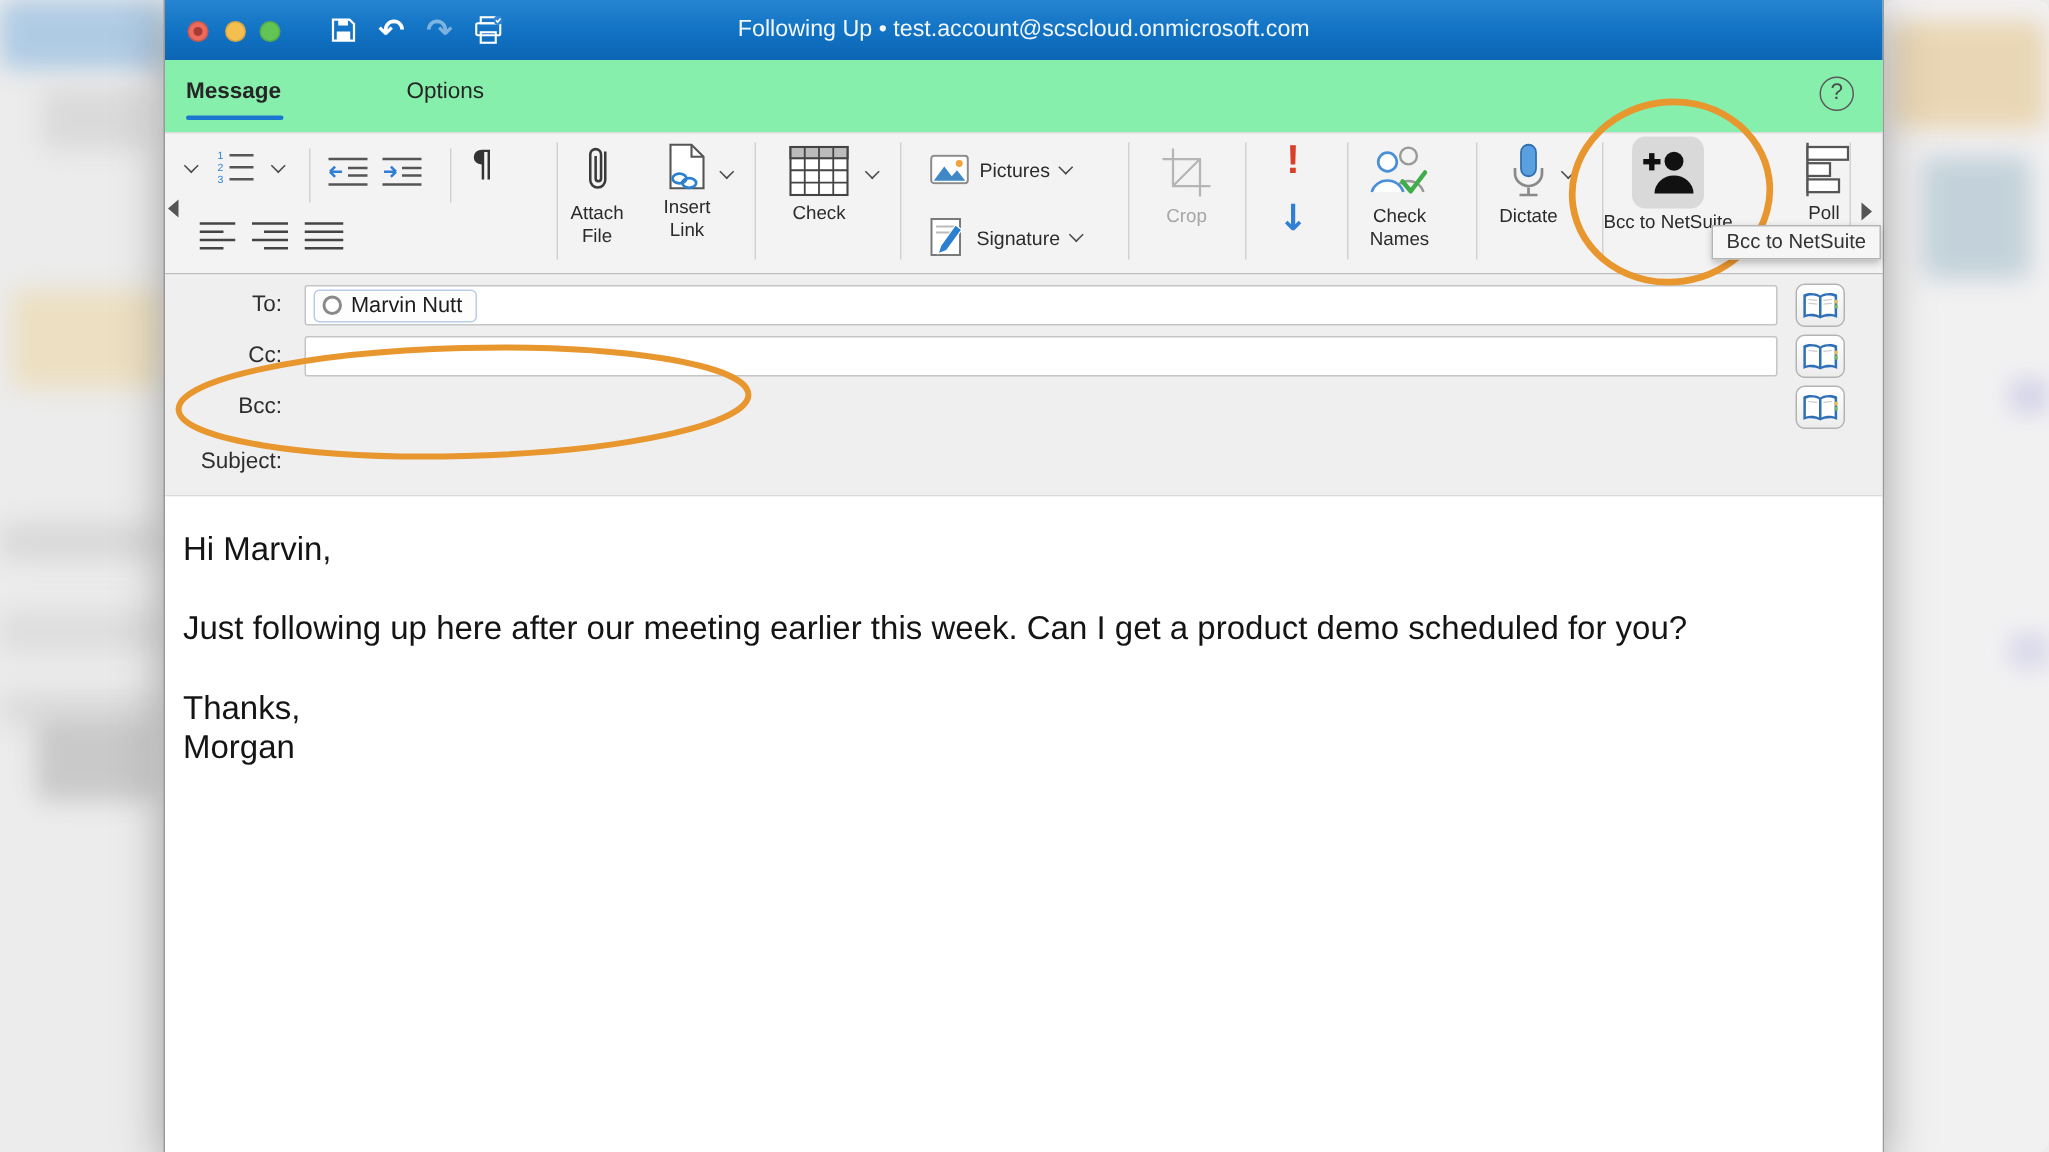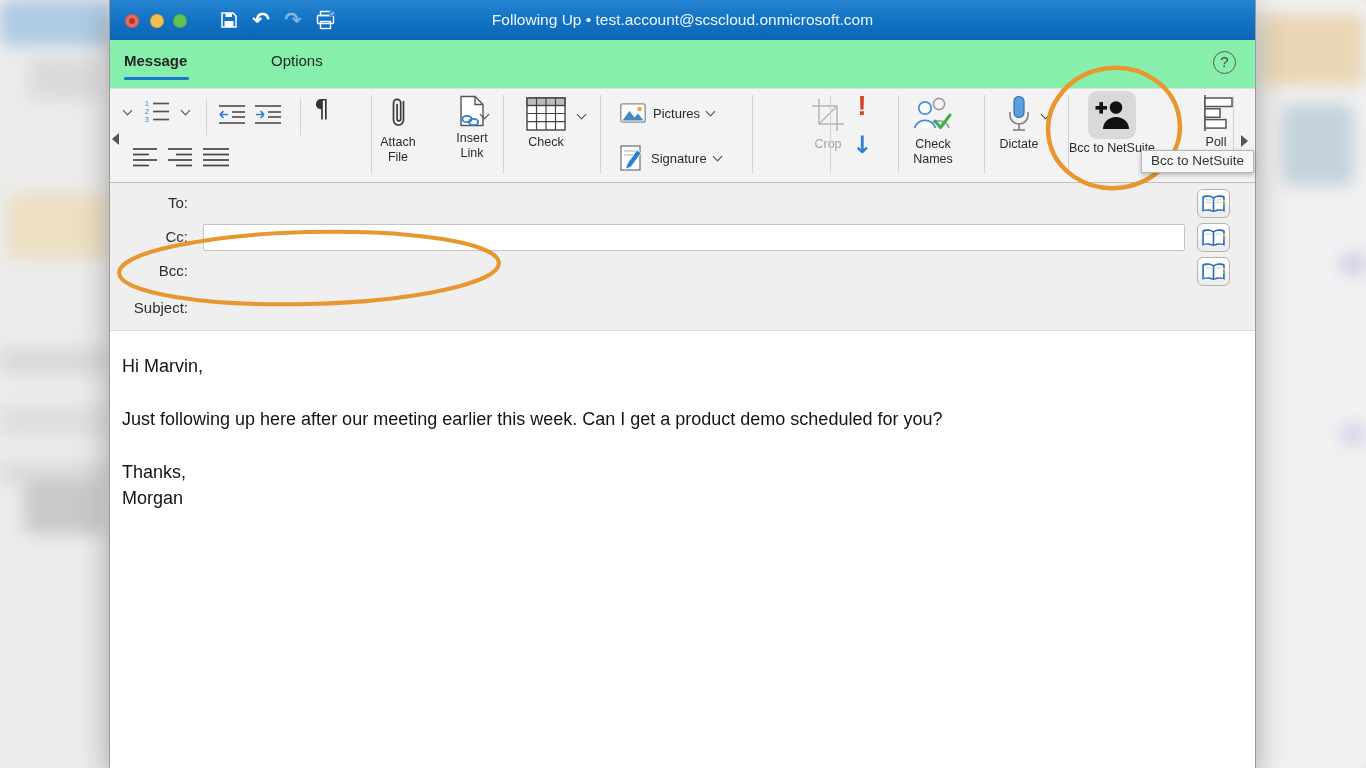--- a/index.html
+++ b/index.html
@@ -68,21 +68,21 @@
   .fbox { position:absolute; left:93px; width:982px; height:27px; background:#fff; border:1px solid #c6c5c6; border-radius:2px; display:flex; align-items:center; }
   .fbox.subj { width:1028px; height:28px; }
   .pill { display:flex; align-items:center; gap:6px; margin-left:5px; padding:2px 9px 2px 5px;
     border:1px solid #b9cee6; border-radius:4px; background:#fdfdfd; font-size:14.5px; color:#1d1d1d; white-space:nowrap; }
   .pcirc { width:13px; height:13px; border:2px solid #8a8a8a; border-radius:50%; background:#fff; }
   .bookbtn { position:absolute; left:1087px; width:33px; height:29px; background:linear-gradient(#ffffff,#ececec);
     border:1px solid #b4b3b4; border-radius:6px; display:flex; align-items:center; justify-content:center; }
   .subjtext { font-size:15px; color:#1d1d1d; margin-left:7px; }
   
   .msgbody { position:absolute; left:0; top:331px; width:100%; height:437px; background:#fff; }
-  .bodytext { position:absolute; left:12px; top:22px; right:20px; font-size:18px; color:#141414;
+  .bodytext { position:absolute; left:12px; top:22px; right:20px; font-size:22px; color:#141414;
     line-height:26.4px; white-space:pre-line; }
 </style>
 </head>
 <body>
 
 <div class="desktop">
 
   <div>
     <div class="bgshape" style="left:0;top:0;width:110px;height:46px;background:#a9c8e4;opacity:.9"></div>
     <div class="bgshape" style="left:28px;top:58px;width:72px;height:42px;background:#dadada"></div>
@@ -205,21 +205,21 @@
 
       <div class="sep" style="left:261px"></div>
 
       <div class="ritem" style="left:263px;top:6px;width:50px">
         <svg width="17" height="36" viewBox="0 0 17 36" fill="none" stroke="#3a3a3a" stroke-width="1.7">
           <path d="M13.5 6 v19 a5 5 0 0 1 -10 0 V8 a3.6 3.6 0 0 1 7.2 0 v16 a1.8 1.8 0 0 1 -3.6 0 V9"></path>
         </svg>
         <div class="rlabel">Attach File</div>
       </div>
 
-      <div class="ritem" style="left:336px;top:6px;width:52px">
+      <div class="ritem" style="left:322px;top:6px;width:52px">
         <svg width="26" height="32" viewBox="0 0 26 32">
           <path d="M2 1.5 h14 l8 8 v21 h-22 z" fill="#fff" stroke="#555" stroke-width="1.4"></path>
           <path d="M16 1.5 v8 h8" fill="none" stroke="#555" stroke-width="1.4"></path>
           <ellipse cx="8" cy="24" rx="4.6" ry="3.2" fill="none" stroke="#2a7fd0" stroke-width="1.8"></ellipse>
           <ellipse cx="14.5" cy="27" rx="4.6" ry="3.2" fill="none" stroke="#2a7fd0" stroke-width="1.8"></ellipse>
         </svg>
         <div class="rlabel">Insert Link</div>
       </div>
       <span class="chev chevpos" style="left:371px;top:22px"></span>
 
@@ -256,21 +256,21 @@
           <line x1="4" y1="6" x2="17" y2="6" stroke="#bbb" stroke-width="1.2"></line>
           <line x1="4" y1="10" x2="17" y2="10" stroke="#bbb" stroke-width="1.2"></line>
           <path d="M7 19 L17 5 l4.2 3.1 L11 22 l-5.6 2.2 z" fill="#2a7fd0" stroke="#fff" stroke-width="0.8"></path>
         </svg>
         <span class="rowlabel">Signature</span>
         <span class="chev" style="margin-bottom:4px"></span>
       </div>
 
       <div class="sep" style="left:642px"></div>
 
-      <div class="ritem" style="left:694px;top:8px;width:48px">
+      <div class="ritem" style="left:657px;top:8px;width:48px">
         <svg width="36" height="36" viewBox="0 0 36 36" fill="none" stroke="#b5b5b5" stroke-width="1.5">
           <path d="M9 2 v25 h25"></path>
           <path d="M2 9 h25 v25"></path>
           <path d="M9 27 L27 9"></path>
         </svg>
         <div class="rlabel dis">Crop</div>
       </div>
 
       <div class="sep" style="left:720px"></div>
 
@@ -326,20 +326,26 @@
         </svg>
         <div class="rlabel">Poll</div>
       </div>
       <div class="sep" style="left:1123px"></div>
     </div>
 
     <div class="tooltip">Bcc to NetSuite</div>
 
     <div class="headers">
       <div class="flabel" style="top:11px">To:</div>
+      <div class="fbox" style="top:7px">
+        <div class="pill">
+          <span class="pcirc"></span>
+          <span>Marvin Nutt</span>
+        </div>
+      </div>
       <div class="bookbtn" style="top:6px">
         <svg width="25" height="20" viewBox="0 0 30 24">
           <path d="M15 3.5 C11 1 4.5 1 1.5 3 V21.5 C4.5 19.5 11 19.8 15 22 C19 19.8 25.5 19.5 28.5 21.5 V3 C25.5 1 19 1 15 3.5 Z" fill="#2f6fb8"></path>
           <path d="M14 5 C11.5 3.2 6 3.2 3.5 4.6 V19 C6 17.8 11.5 18 14 19.6 Z" fill="#fff"></path>
           <path d="M16 5 C18.5 3.2 24 3.2 26.5 4.6 V19 C24 17.8 18.5 18 16 19.6 Z" fill="#fff"></path>
           <rect x="26.5" y="7" width="2.5" height="3" fill="#e7c254"></rect>
           <rect x="26.5" y="11" width="2.5" height="3" fill="#7db86a"></rect>
           <line x1="17.5" y1="7.5" x2="24.5" y2="6.8" stroke="#c9c9c9" stroke-width="1"></line>
           <line x1="17.5" y1="10.5" x2="24.5" y2="9.8" stroke="#c9c9c9" stroke-width="1"></line>
           <line x1="5.5" y1="6.8" x2="12.5" y2="7.5" stroke="#c9c9c9" stroke-width="1"></line>

